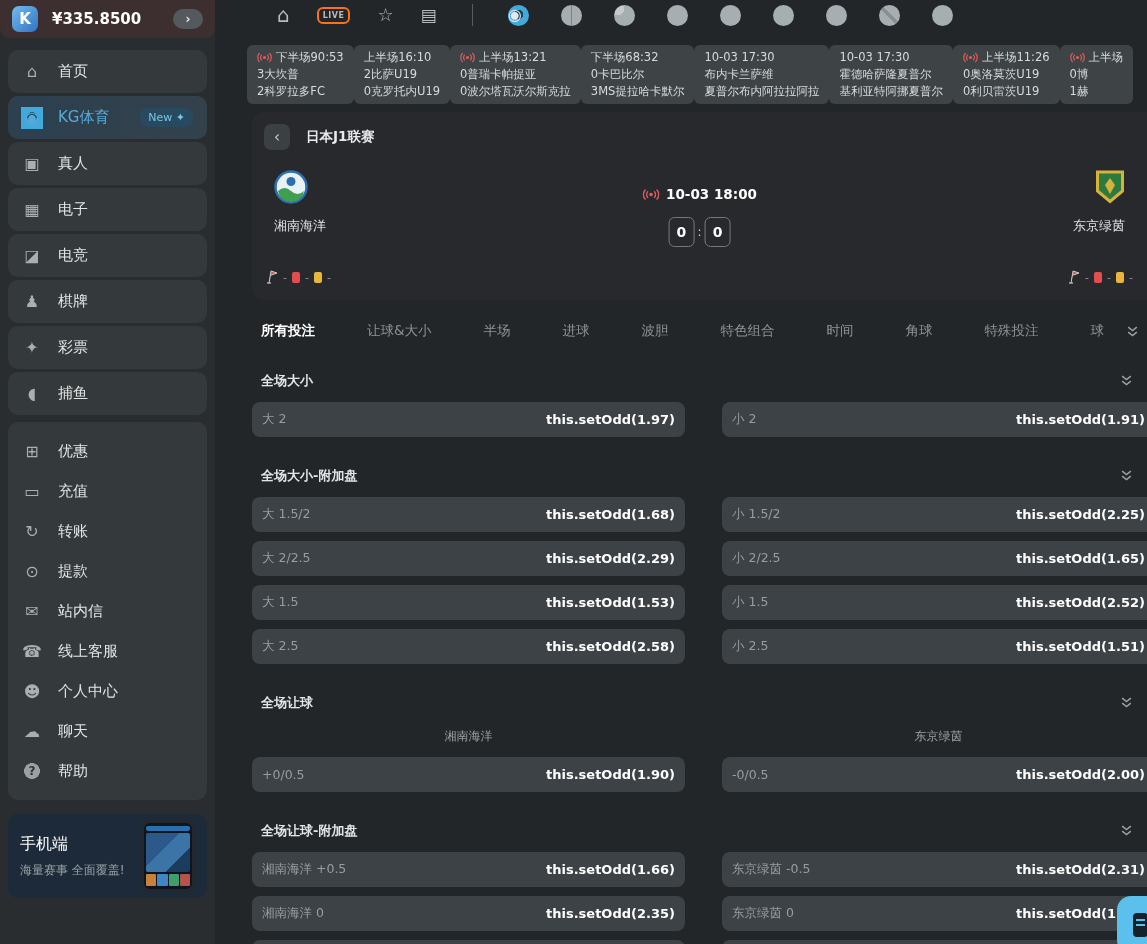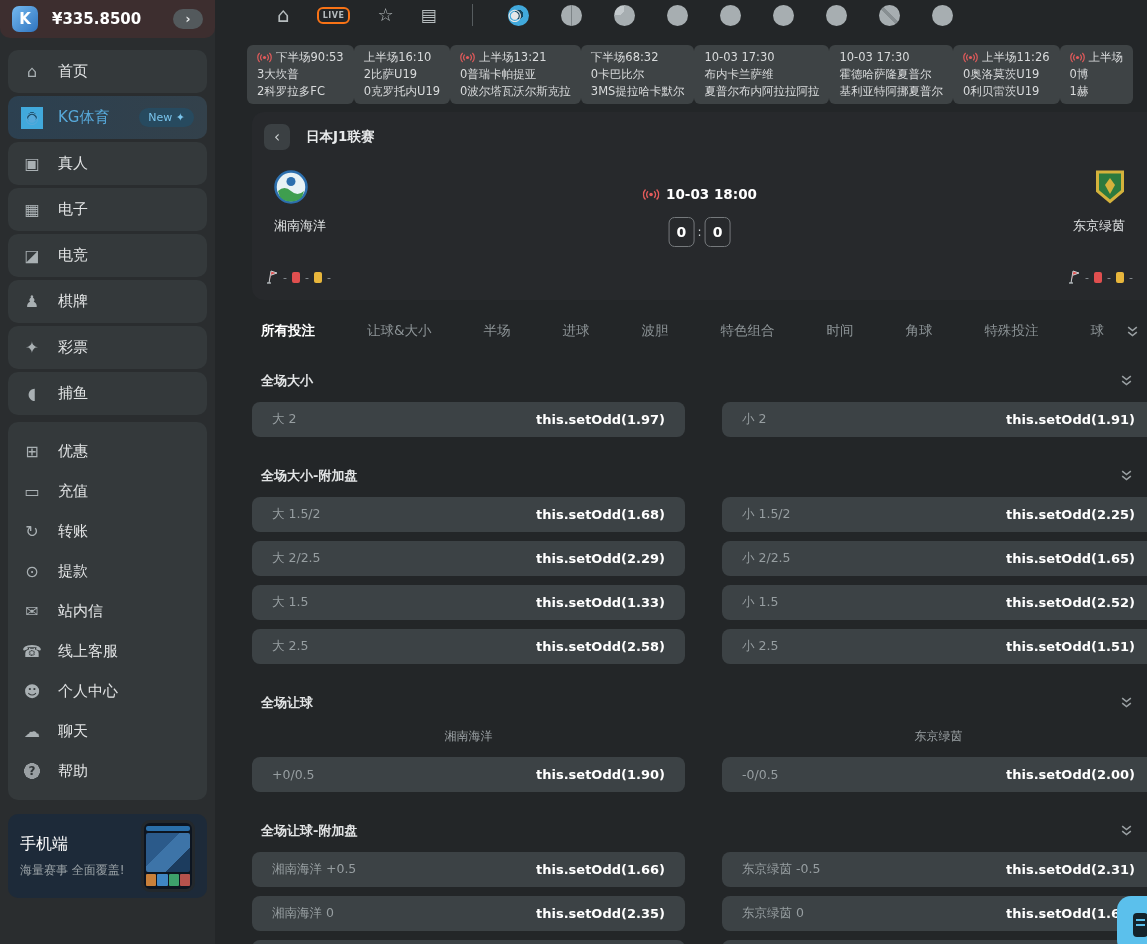--- a/index.html
+++ b/index.html
@@ -93,21 +93,21 @@
   .tab.active{color:#fff;font-weight:bold}
   .tabs-chev{position:absolute;right:8px;top:3px;cursor:pointer}
   
   .sections{margin-left:37px}
   .section{margin-top:30px;position:relative}
   .section-title{font-size:13px;font-weight:600;color:#e2e4e5;padding-left:9px}
   .section-chev{position:absolute;right:14px;top:0;cursor:pointer}
   .bet-grid{margin-top:12px}
   .bet-row{display:grid;grid-template-columns:433px 433px;column-gap:37px;margin-bottom:9px}
   .cell{height:35px;background:#3c4245;border-radius:8px;display:flex;align-items:center;
-    padding:0 20px;font-size:12.5px;cursor:pointer}
+    padding:0 10px;font-size:12.5px;cursor:pointer}
   .cell .lab{color:#979ea1;white-space:nowrap}
   .cell .odd{margin-left:auto;color:#fff;font-weight:bold;font-size:13px;white-space:nowrap;padding-left:10px}
   .hcp-headers{display:grid;grid-template-columns:433px 433px;column-gap:37px;
     margin:16px 0 12px;font-size:12px;color:#9aa0a3;text-align:center}
   
   .float-btn{position:absolute;right:-16px;bottom:-10px;width:46px;height:58px;
     background:#5bc0ec;border-radius:14px;z-index:9;display:flex;align-items:center;
     justify-content:center;cursor:pointer}
   .float-glyph{width:15px;height:24px;background:#14232b;border-radius:4px;position:relative}
   .float-glyph::before,.float-glyph::after{content:"";position:absolute;left:3px;right:3px;height:2px;background:#5bc0ec}
@@ -492,21 +492,21 @@
             </div>
             <div class="cell" data-name="bet-option">
               <span class="lab" data-name="bet-label">小 2/2.5</span>
               <span class="odd" data-name="bet-odd">this.setOdd(1.65)</span>
             </div>
           </div>
 
           <div class="bet-row" data-name="bet-row">
             <div class="cell" data-name="bet-option">
               <span class="lab" data-name="bet-label">大 1.5</span>
-              <span class="odd" data-name="bet-odd">this.setOdd(1.33)</span>
+              <span class="odd" data-name="bet-odd">this.setOdd(1.53)</span>
             </div>
             <div class="cell" data-name="bet-option">
               <span class="lab" data-name="bet-label">小 1.5</span>
               <span class="odd" data-name="bet-odd">this.setOdd(2.52)</span>
             </div>
           </div>
 
           <div class="bet-row" data-name="bet-row">
             <div class="cell" data-name="bet-option">
               <span class="lab" data-name="bet-label">大 2.5</span>

